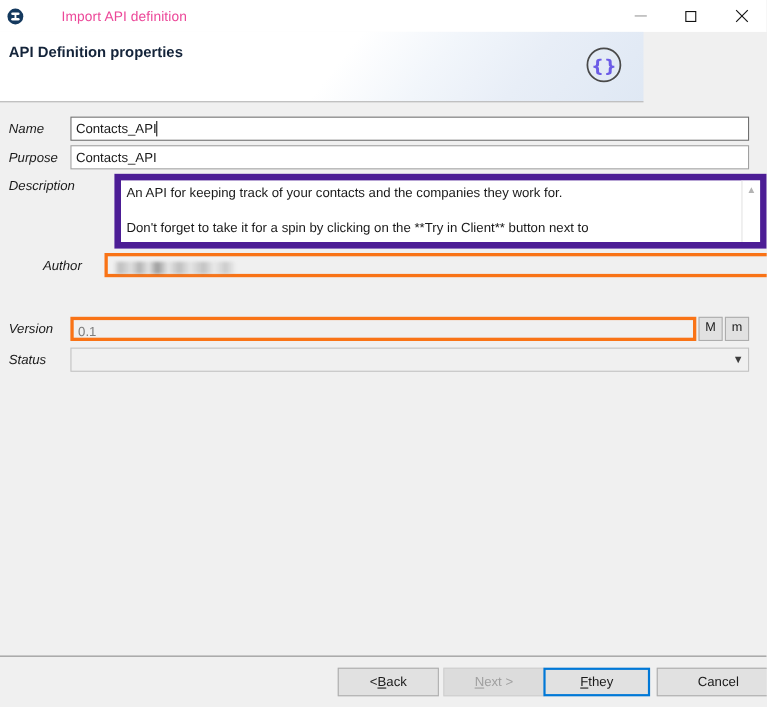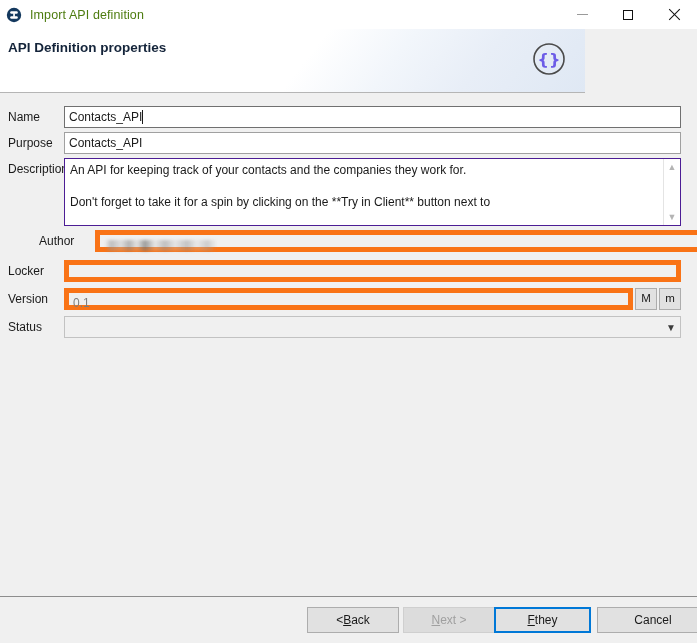--- a/index.html
+++ b/index.html
@@ -29,23 +29,24 @@
   }
   .titlebar-icon {
     width: 16px;
     height: 16px;
     margin-left: 6px;
     margin-right: 8px;
     flex: 0 0 auto;
   }
   .titlebar-title {
     font-size: 12.5px;
-    color: #4d7c0f;
+    color: #ec4899;
     letter-spacing: 0.1px;
     white-space: nowrap;
+    margin-left: 26px;
   }
   .winbtns {
     position: absolute;
     top: 0; right: 0;
     height: 29px;
     display: flex;
   }
   .winbtn {
     width: 46px;
     height: 29px;
@@ -126,37 +127,38 @@
     align-items: flex-start;
   }
   .lbl {
     width: 64px;
     padding-left: 8px;
     box-sizing: border-box;
     font-size: 12px;
     color: #1a1a1a;
     line-height: 22px;
     flex: 0 0 auto;
+    font-style: italic;
   }
 
   .field {
     height: 22px;
     box-sizing: border-box;
     border: 1px solid #a0a0a0;
     background: #ffffff;
     font-family: "Liberation Sans", sans-serif;
     font-size: 12px;
     color: #1a1a1a;
     padding: 0 4px;
     line-height: 20px;
     outline: none;
   }
   .field.readonly {
     background: #f0f0f0;
-    border: 5px solid #f97316;
+    border: 3px solid #f97316;
     color: #7d7d7d;
   }
 
   .caret {
     display: inline-block;
     width: 1px;
     height: 14px;
     background: #1a1a1a;
     vertical-align: -3px;
     margin-left: 0px;
@@ -174,23 +176,24 @@
     white-space: nowrap;
     overflow: hidden;
   }
 
   
   .desc-box {
     position: relative;
     width: 617px;
     height: 68px;
     box-sizing: border-box;
-    border: 1px solid #4c1d95;
+    border: 6px solid #4c1d95;
     background: #ffffff;
     overflow: hidden;
+    margin-left: 40px;
   }
   .desc-text {
     position: absolute;
     left: 5px;
     top: 3px;
     width: 585px;
     font-size: 12px;
     line-height: 16px;
     color: #1a1a1a;
     white-space: pre-wrap;
@@ -399,26 +402,20 @@
     </div>
   </div>
 
   <div class="row" style="top:136px;padding-left:31px;">
     <div class="lbl">Author</div>
     <div class="field readonly" style="width:617px; position:relative;">
       <span class="redacted"></span>
     </div>
   </div>
 
-  <div class="row" style="top:166px;">
-    <div class="lbl">Locker</div>
-    <div class="field readonly" style="width:617px;">
-      <span></span>
-    </div>
-  </div>
 
   <div class="row" style="top:194px;">
     <div class="lbl">Version</div>
     <div class="field readonly" style="width:569px;">
       <span>0.1</span>
     </div>
     <div class="mini-btn" style="margin-left:2px;">M</div>
     <div class="mini-btn" style="margin-left:2px;">m</div>
   </div>
 

